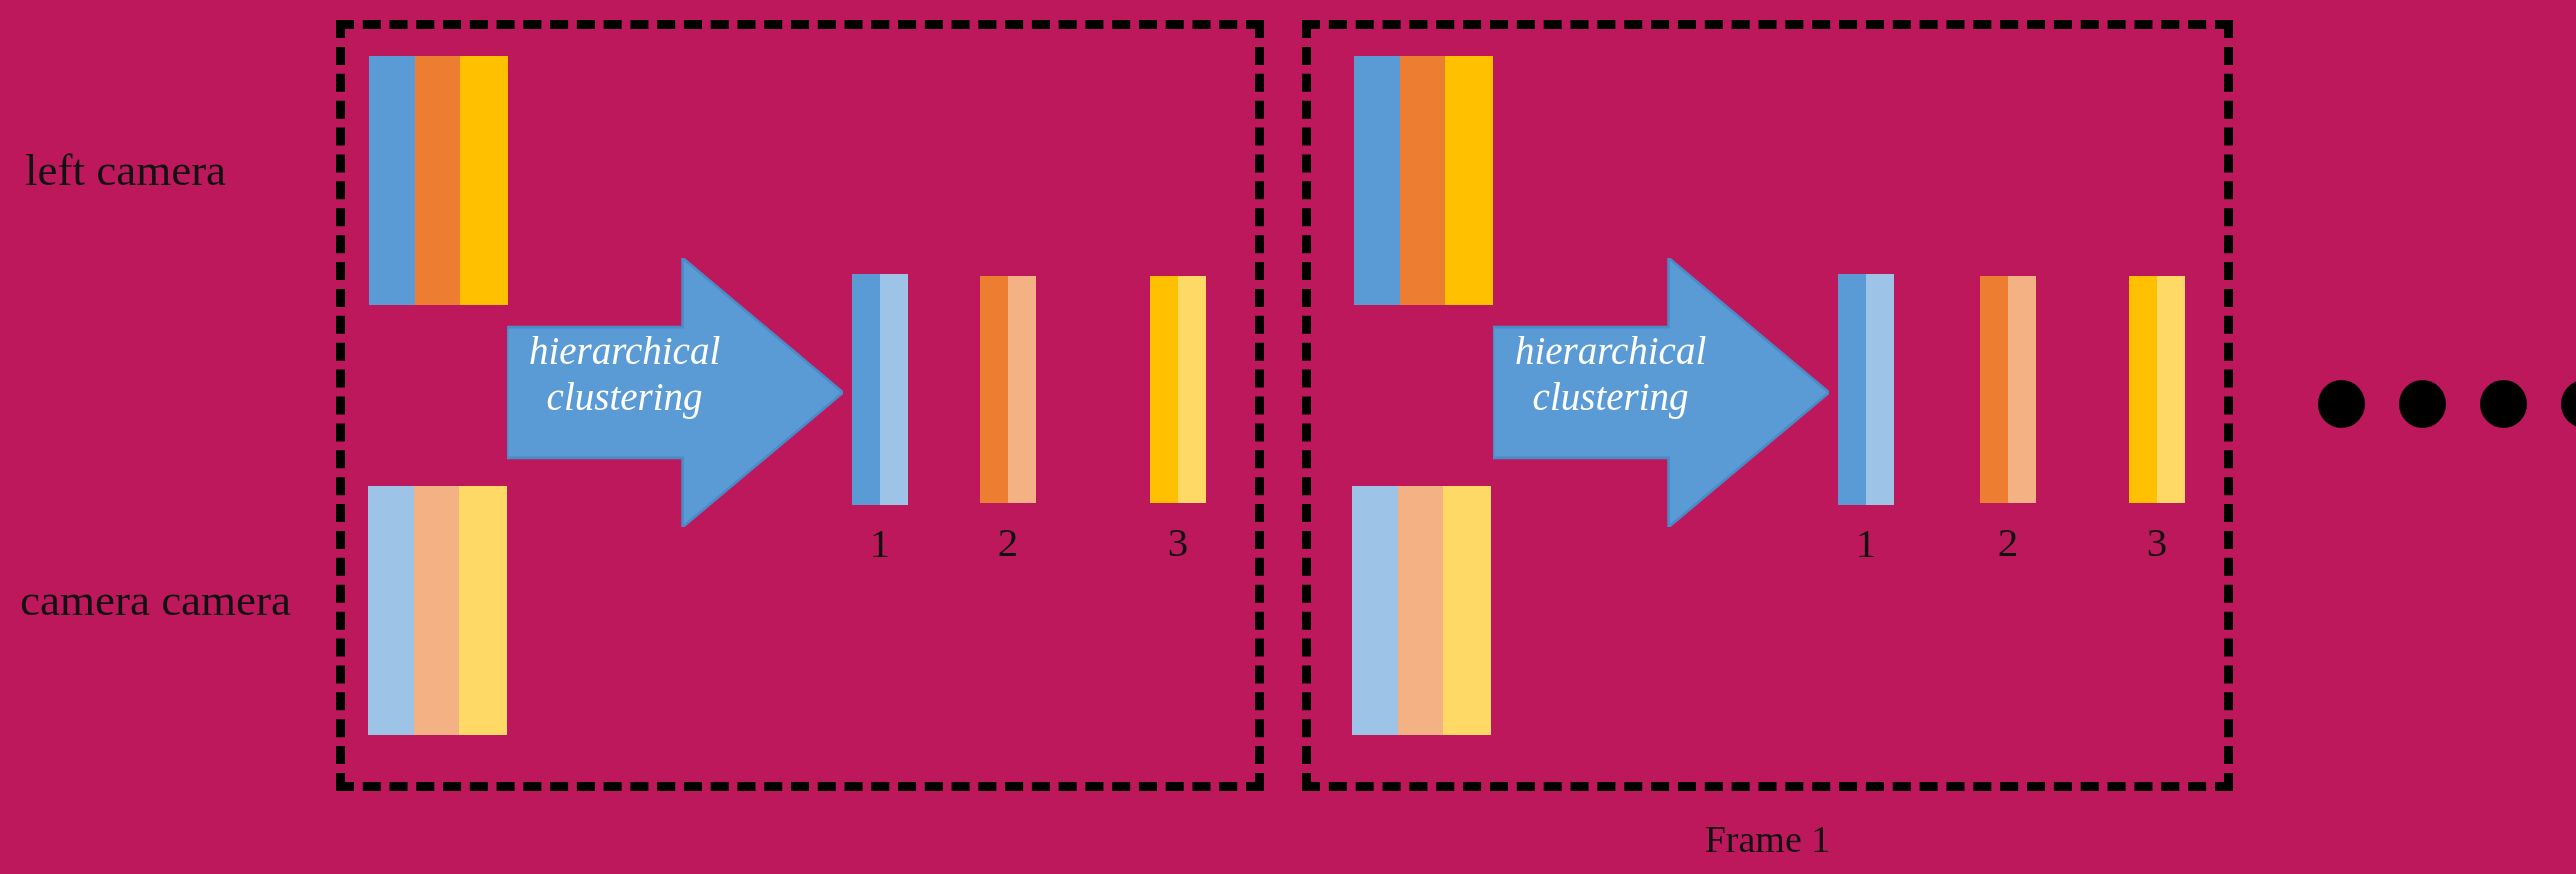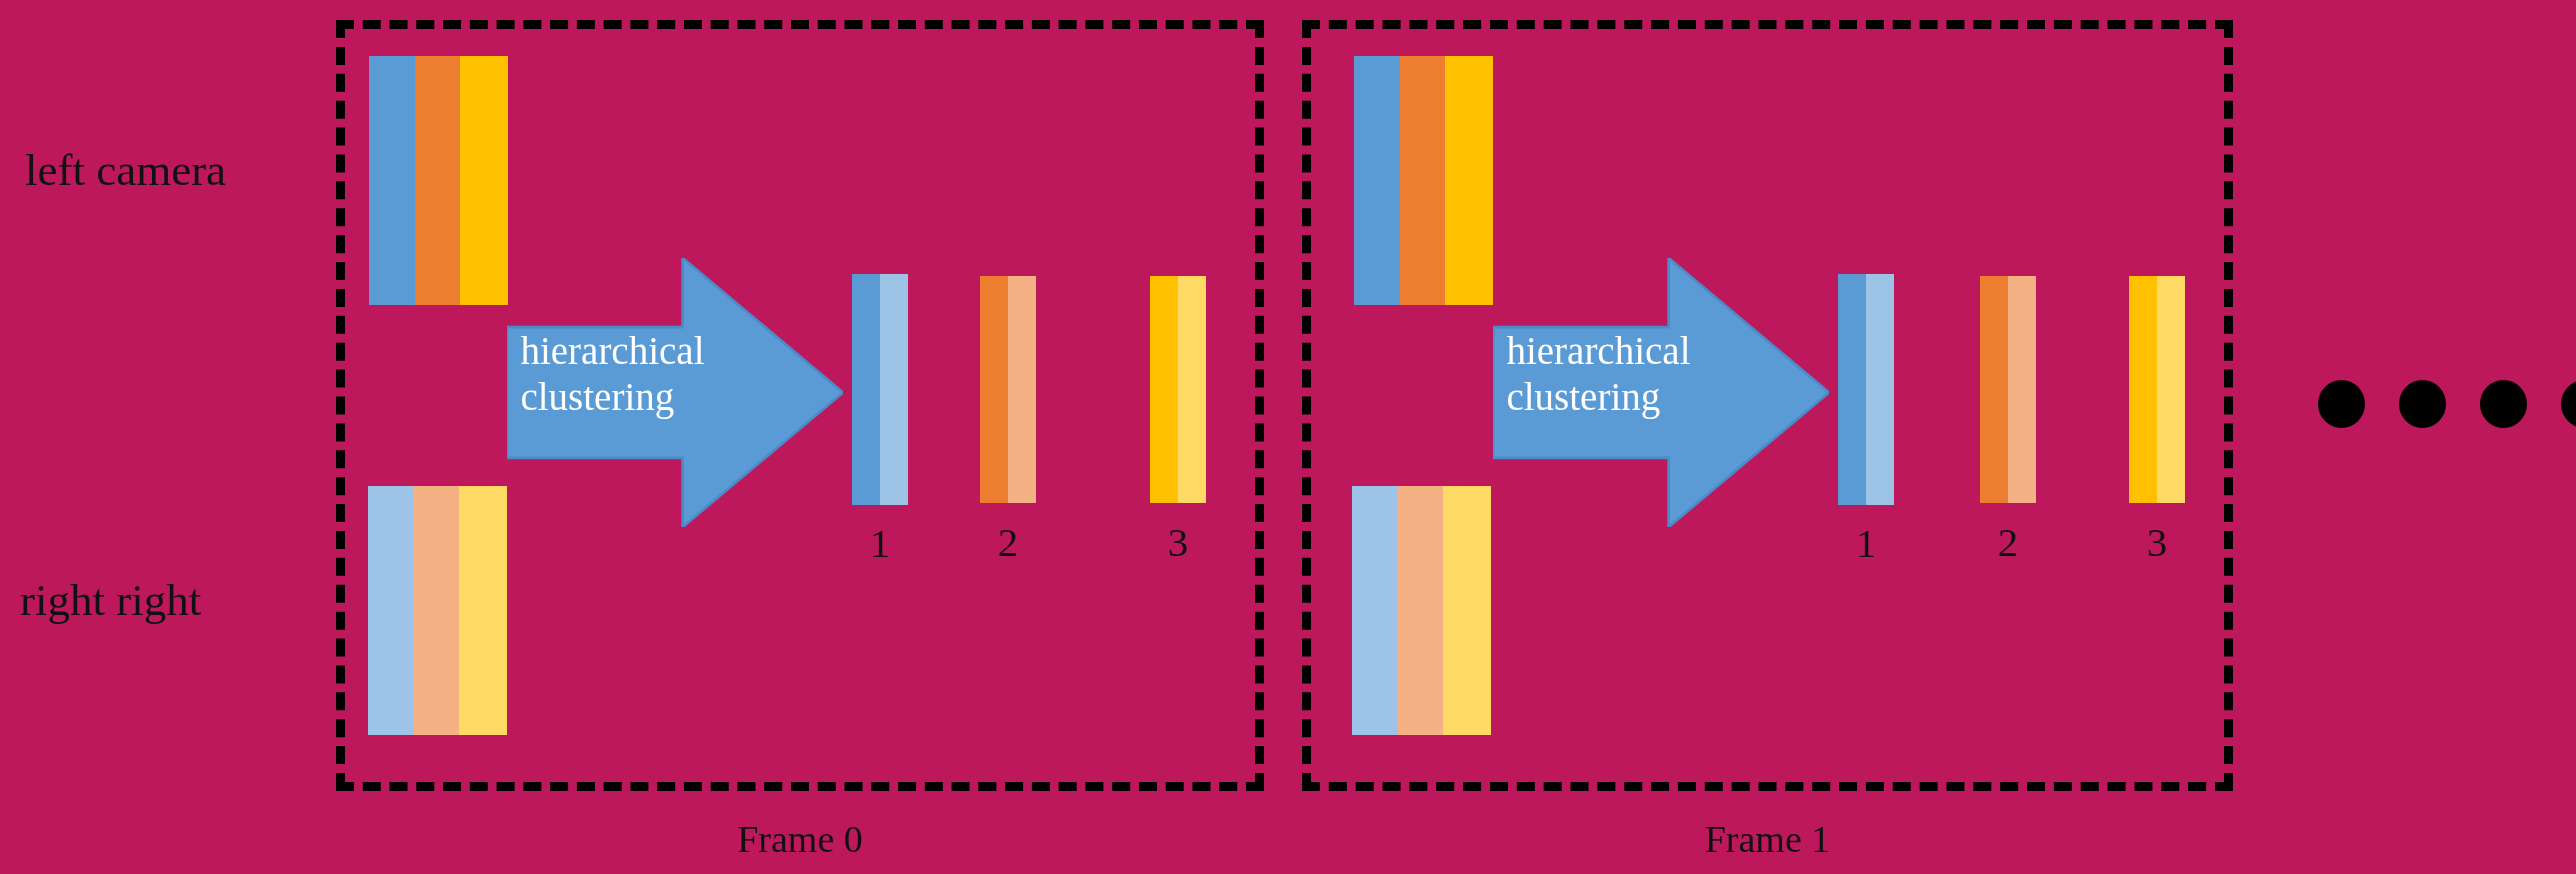--- a/index.html
+++ b/index.html
@@ -56,25 +56,27 @@
   
   .arrow {
     position: absolute;
   }
   .arrow svg { display: block; width: 100%; height: 100%; }
   .arrow-text {
     position: absolute;
     left: 4%;
     top: 26%;
     width: 62%;
+    text-align: center;
     color: #ffffff;
     font-family: "Liberation Serif", "DejaVu Serif", serif;
     font-size: 39px;
     line-height: 1.18;
     pointer-events: none;
+    font-style: italic;
   }
 
   
   .cluster {
     position: absolute;
   }
   .cluster-bar {
     position: absolute;
     left: 0;
     top: 0;
@@ -110,21 +112,21 @@
   }
   .ellipsis .dot:last-child { margin-right: 0; }
 </style>
 </head>
 <body>
 
 <div id="canvas">
 
   <div class="camera-label left">left camera</div>
 
-  <div class="camera-label right">right right</div>
+  <div class="camera-label right">camera camera</div>
 
   <div class="frame-box" style="left:336px; top:20px; width:928px; height:771px;"></div>
 
   <div class="stripe-bar" style="left:369px; top:56px; width:139px; height:249px;">
     <div class="stripe" style="width:33.4%; background:#5b9bd5;"></div>
     <div class="stripe" style="width:32.3%; background:#ed7d31;"></div>
     <div class="stripe" style="width:34.3%; background:#ffc000;"></div>
   </div>
 
   <div class="stripe-bar" style="left:368px; top:486px; width:139px; height:249px;">
@@ -160,21 +162,20 @@
   </div>
 
   <div class="cluster" style="left:1150px; top:276px; width:56px; height:235px;">
     <div class="cluster-bar" style="height:227px;">
       <div class="half" style="background:#ffc000;"></div>
       <div class="half" style="background:#ffd966;"></div>
     </div>
     <div class="cluster-num" style="top:246px;">3</div>
   </div>
 
-  <div class="frame-caption" style="left:336px; top:820px; width:928px;">Frame 0</div>
 
   <div class="frame-box" style="left:1302px; top:20px; width:931px; height:771px;"></div>
 
   <div class="stripe-bar" style="left:1354px; top:56px; width:139px; height:249px;">
     <div class="stripe" style="width:33.4%; background:#5b9bd5;"></div>
     <div class="stripe" style="width:32.3%; background:#ed7d31;"></div>
     <div class="stripe" style="width:34.3%; background:#ffc000;"></div>
   </div>
 
   <div class="stripe-bar" style="left:1352px; top:486px; width:139px; height:249px;">

